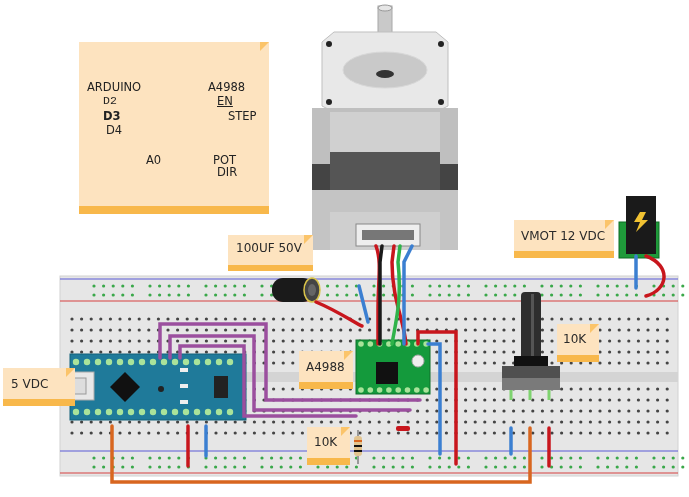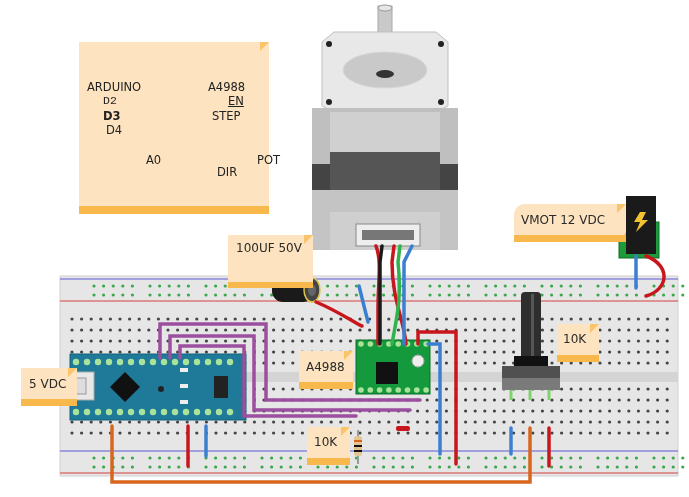--- a/index.html
+++ b/index.html
@@ -1033,44 +1033,44 @@
 
 <div class="note" style="left:79px;top:42px;width:190px;height:172px;">
   <div class="fold-bg"></div>
     <div class="fold"></div>
   <div class="bar"></div>
 </div>
 <div id="pin-table">
   <div class="row" style="left:3px;top:0;">ARDUINO</div>
   <div class="row" style="left:124px;top:0;">A4988</div>
   <div class="row" style="left:19px;top:14px;font-family:Liberation Mono, monospace;">D2</div>
-  <div class="row" style="left:144px;top:14px;text-decoration:underline;">EN</div>
+  <div class="row" style="left:133px;top:14px;text-decoration:underline;">EN</div>
   <div class="row" style="left:19px;top:29px;font-weight:bold;">D3</div>
-  <div class="row" style="left:128px;top:29px;">STEP</div>
+  <div class="row" style="left:144px;top:29px;">STEP</div>
   <div class="row" style="left:22px;top:43px;">D4</div>
   <div class="row" style="left:133px;top:43px;margin-top:42px;">DIR</div>
   <div class="row" style="left:19px;top:73px;margin-left:43px;">A0</div>
-  <div class="row" style="left:129px;top:73px;margin-left:44px;">POT</div>
+  <div class="row" style="left:129px;top:73px;">POT</div>
 </div>
 
-<div class="note" style="left:228px;top:235px;width:85px;height:53px;">
+<div class="note" style="left:228px;top:235px;width:85px;height:36px;">
   <div class="fold-bg"></div>
     <div class="fold"></div>
     <div class="bar" style="height:6px;"></div>
   <div class="txt" style="left:8px;top:6px;">100UF 50V</div>
 </div>
 
-<div class="note" style="left:514px;top:204px;width:112px;height:38px;border-radius:11px;">
+<div class="note" style="left:514px;top:220px;width:100px;height:38px;">
   <div class="fold-bg"></div>
     <div class="fold"></div>
     <div class="bar" style="height:7px;"></div>
   <div class="txt" style="left:7px;top:9px;">VMOT 12 VDC</div>
 </div>
 
-<div class="note" style="left:21px;top:368px;width:56px;height:38px;">
+<div class="note" style="left:3px;top:368px;width:72px;height:38px;">
   <div class="fold-bg"></div>
     <div class="fold"></div>
     <div class="bar" style="height:7px;"></div>
   <div class="txt" style="left:8px;top:9px;">5 VDC</div>
 </div>
 
 <div class="note" style="left:299px;top:351px;width:54px;height:38px;">
   <div class="fold-bg"></div>
     <div class="fold"></div>
     <div class="bar" style="height:7px;"></div>

